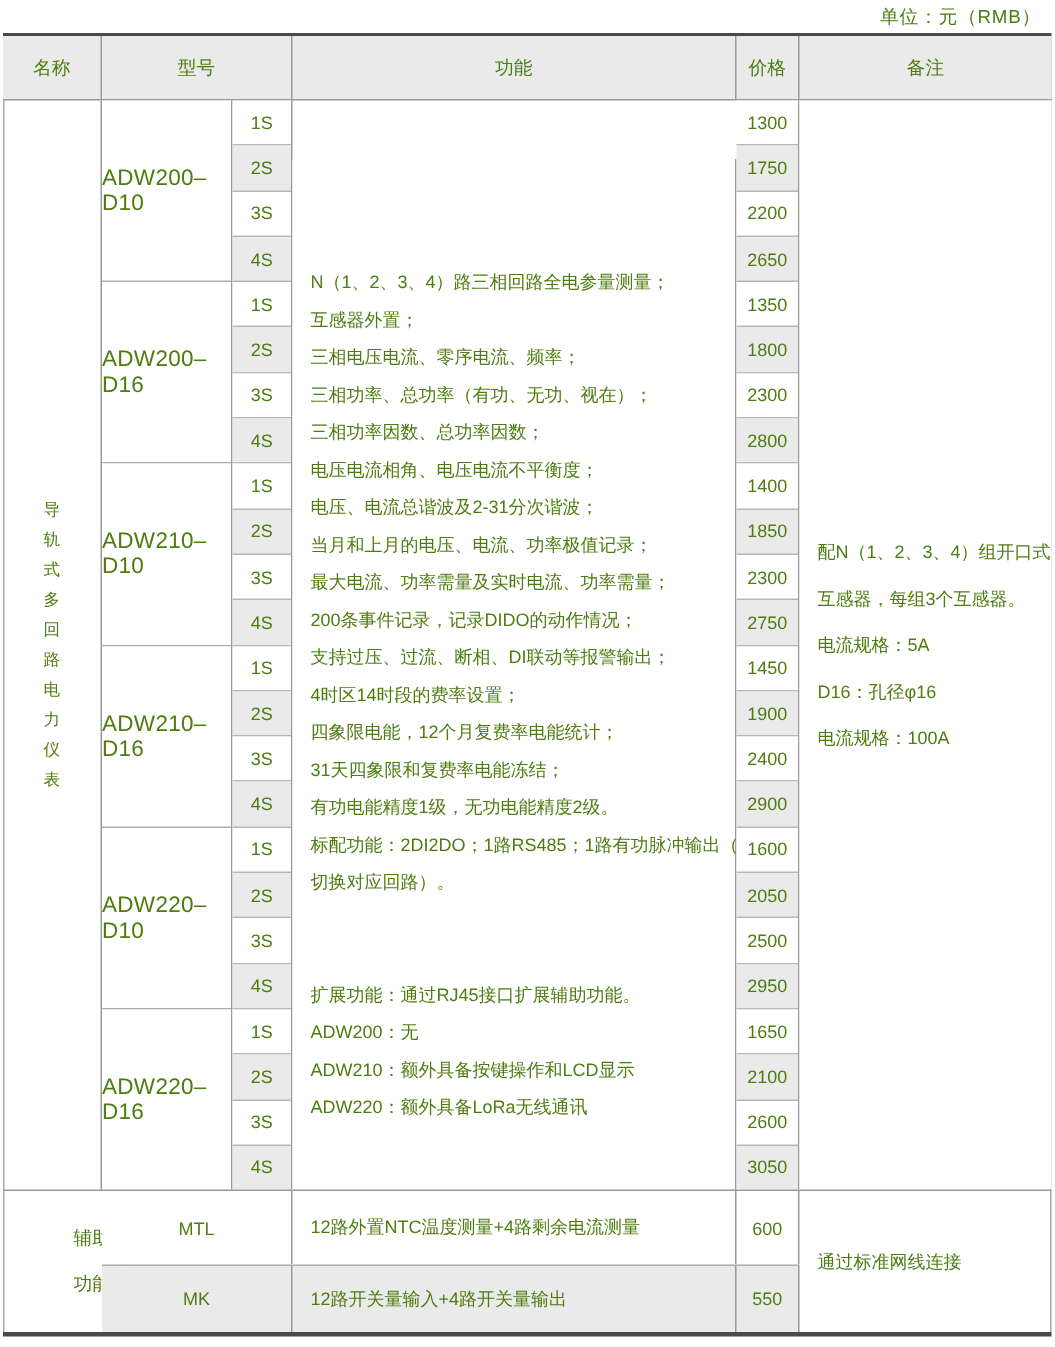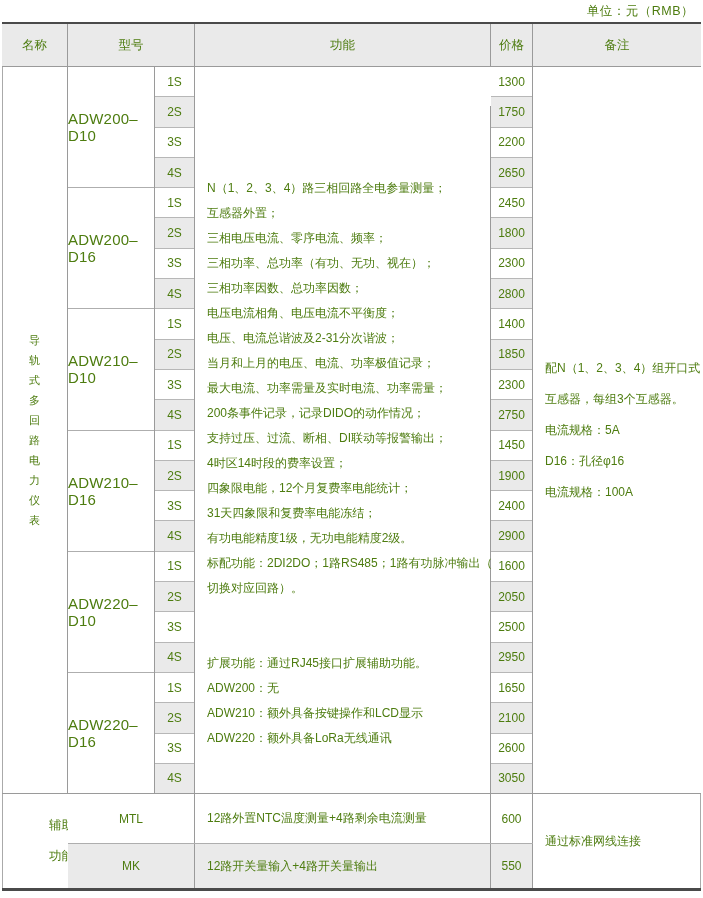--- a/index.html
+++ b/index.html
@@ -171,21 +171,21 @@
       <div class="fline">ADW200：无</div>
       <div class="fline">ADW210：额外具备按键操作和LCD显示</div>
       <div class="fline">ADW220：额外具备LoRa无线通讯</div>
     </div>
 
     <div class="col prices">
       <div class="price-cell">1300</div>
       <div class="price-cell shade">1750</div>
       <div class="price-cell">2200</div>
       <div class="price-cell shade">2650</div>
-      <div class="price-cell">2450</div>
+      <div class="price-cell">1350</div>
       <div class="price-cell shade">1800</div>
       <div class="price-cell">2300</div>
       <div class="price-cell shade">2800</div>
       <div class="price-cell">1400</div>
       <div class="price-cell shade">1850</div>
       <div class="price-cell">2300</div>
       <div class="price-cell shade">2750</div>
       <div class="price-cell">1450</div>
       <div class="price-cell shade">1900</div>
       <div class="price-cell">2400</div>

